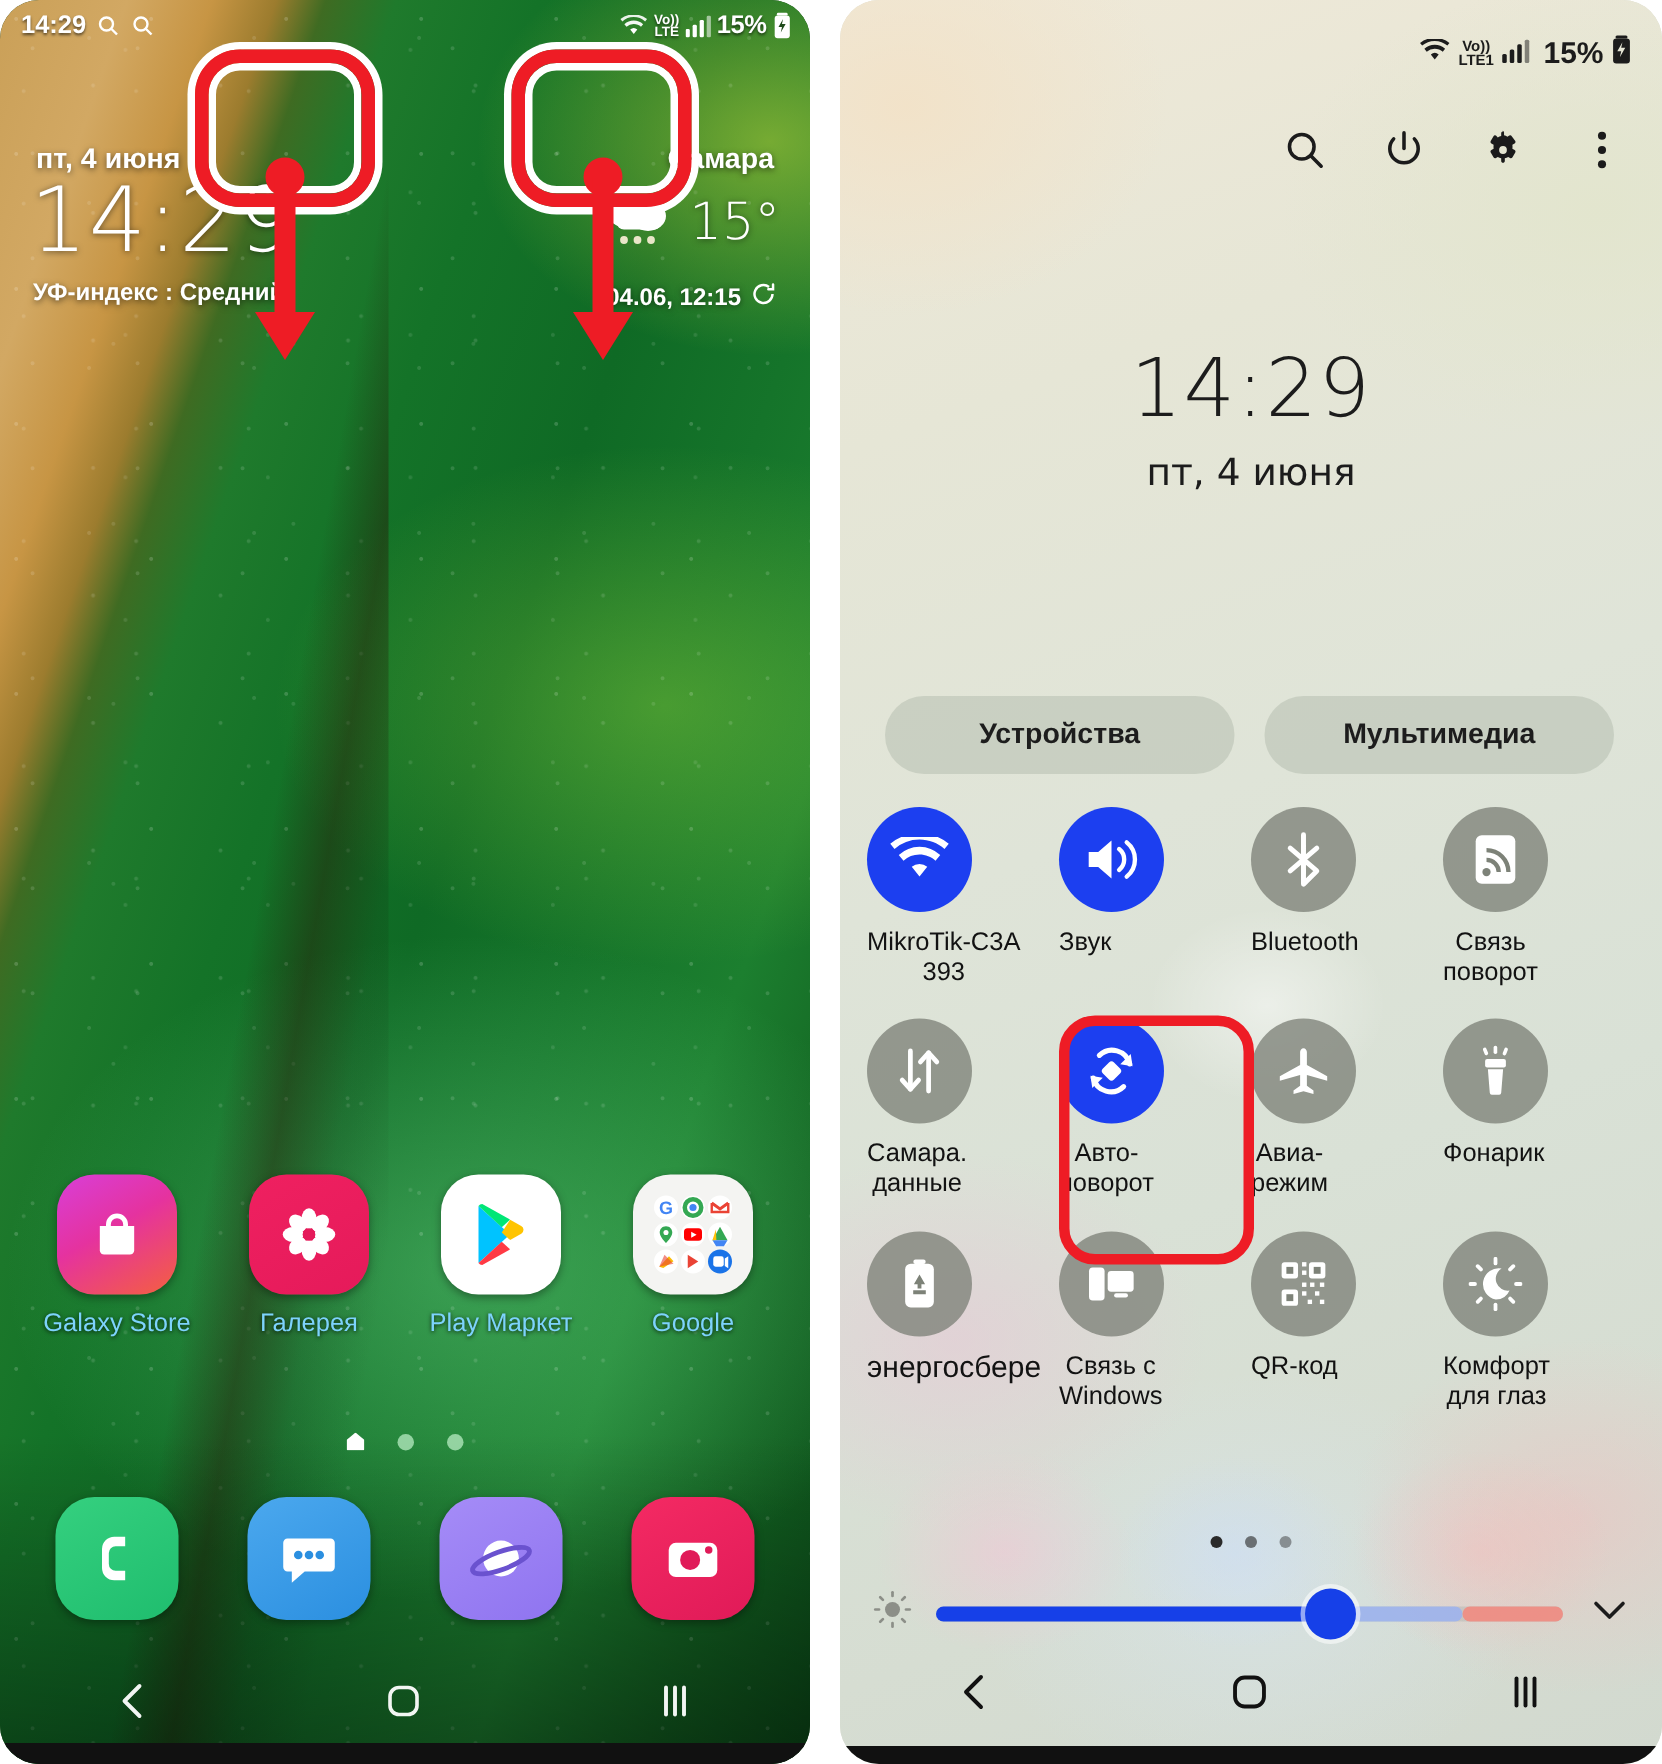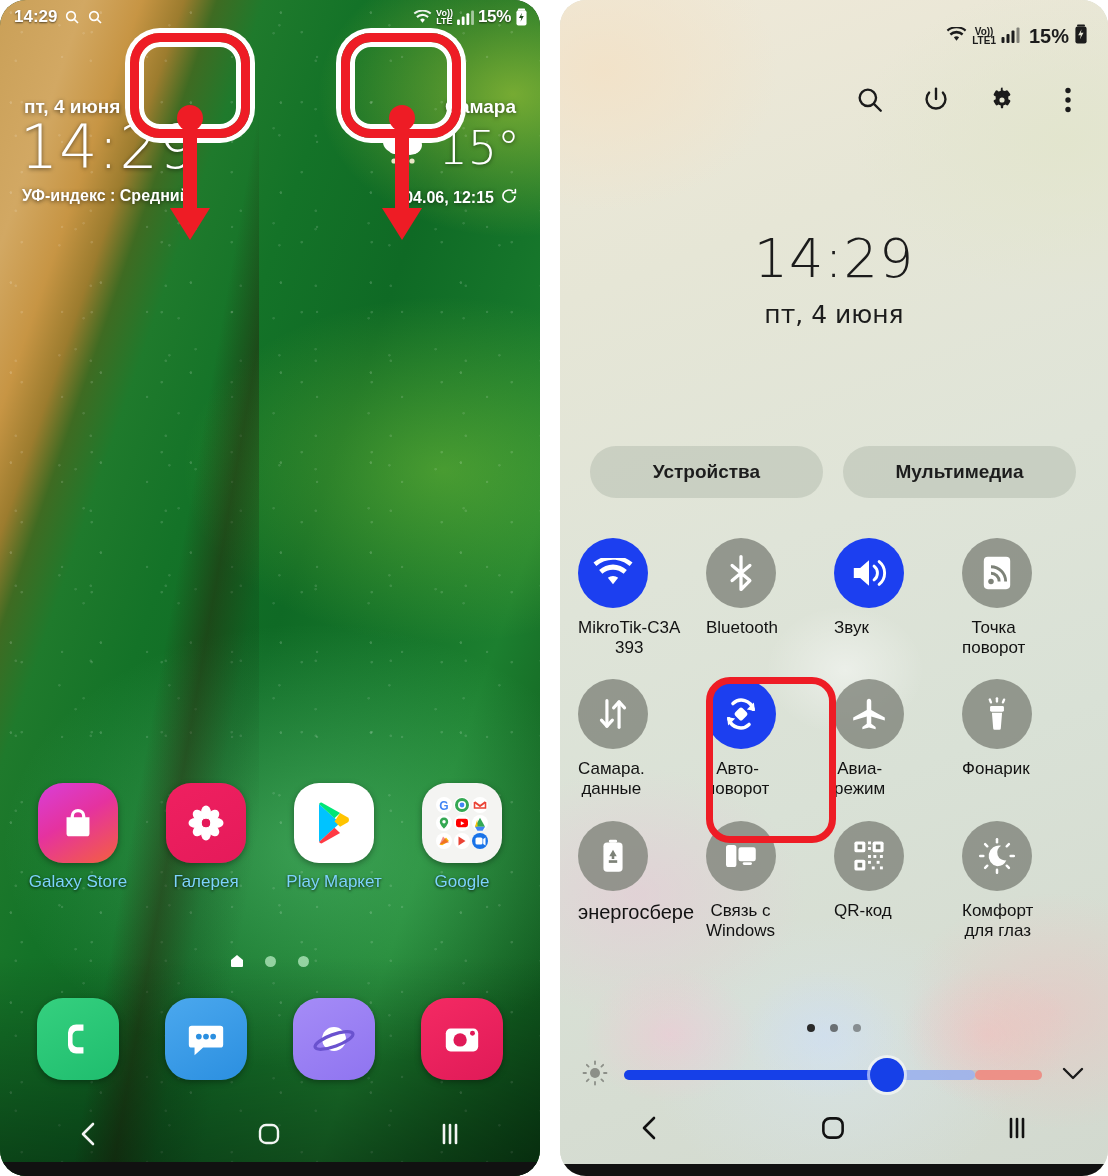--- a/index.html
+++ b/index.html
@@ -72,21 +72,21 @@
   .pct { font-size:17px; font-weight:700; letter-spacing:-0.3px;}
 
   .widget-clock {
     position:absolute; left:0; right:0; top:96px; z-index:4; color:#fff;
     text-shadow: 0 1px 4px rgba(0,0,0,.55);
   }
   .wc-row1 { display:flex; justify-content:space-between; padding: 0 24px; font-size:19px; font-weight:700;}
   .wc-row2 { display:flex; justify-content:space-between; align-items:center; padding: 0 20px; margin-top:-2px;}
   .bigtime { font-size:60px; font-weight:300; letter-spacing:1px; line-height:1.05; font-family:"DejaVu Sans", sans-serif;}
   .wthr { display:flex; align-items:center; gap:8px; }
-  .deg { font-size:46px; font-weight:300; line-height:1; font-family:"DejaVu Sans", sans-serif;}
+  .deg { font-size:34px; font-weight:300; line-height:1; font-family:"DejaVu Sans", sans-serif;}
   .wc-row3 { display:flex; justify-content:space-between; padding: 0 22px; font-size:16px; font-weight:700; margin-top:8px;}
   .wc-upd { display:flex; align-items:center; gap:6px;}
 
   .searchbar {
     position:absolute; left:26px; right:26px; top:660px; height:60px;
     background:#fff; border-radius:32px; display:flex; align-items:center;
     justify-content:space-between; padding: 0 22px 0 26px;
     box-shadow: 0 2px 7px rgba(0,0,0,.30); z-index:4;
   }
   .searchbar-text { font-size:23px; color:#202124; font-family:"Liberation Sans", sans-serif;}
@@ -155,21 +155,21 @@
   }
   .qs-header {
     position:absolute; top:82px; right:22px; display:flex; gap:30px; align-items:center; z-index:5;
   }
   .qs-hb { width:36px; height:36px; display:flex; align-items:center; justify-content:center; cursor:pointer;}
 
   .qs-clock { position:absolute; left:0; right:0; top:232px; text-align:center; z-index:4; color:#1c1c1c;}
   .qs-time { font-size:54px; font-weight:300; letter-spacing:1px; line-height:1; font-family:"DejaVu Sans", sans-serif;}
   .qs-date { font-size:25px; font-weight:400; margin-top:14px; font-family:"DejaVu Sans", sans-serif;}
 
-  .qs-tabs { position:absolute; left:30px; right:32px; top:446px; display:flex; gap:20px; z-index:4;}
+  .qs-tabs { position:absolute; left:30px; right:32px; top:464px; display:flex; gap:20px; z-index:4;}
   .qs-tab {
     flex:1; height:52px; border-radius:26px; background: rgba(170,178,165,0.42);
     display:flex; align-items:center; justify-content:center;
     font-size:19px; font-weight:700; color:#1d1d1d;
   }
 
   .toggles { position:absolute; left:18px; right:18px; top:538px; z-index:4;}
   .trow { display:grid; grid-template-columns: repeat(4,1fr); margin-bottom:22px;}
   .tcell { display:flex; flex-direction:column; align-items:flex-start; gap:10px; position:relative;}
   .tbtn { width:70px; height:70px; border-radius:50%; display:flex; align-items:center; justify-content:center;}
@@ -523,50 +523,50 @@
                 <path d="M12 15.8l3.1-3.9a4.8 4.8 0 00-6.2 0l3.1 3.9z"></path>
                 <path d="M12 7.0c2.4 0 4.7.9 6.4 2.5l1.9-2.3A12.6 12.6 0 0012 3.9a12.6 12.6 0 00-8.3 3.3l1.9 2.3A9.4 9.4 0 0112 7.0z"></path>
                 <path d="M12 1.0c3.8 0 7.3 1.4 10 3.8l1.7-2.1A16.9 16.9 0 0012 -1.2 16.9 16.9 0 00.3 2.7l1.7 2.1A15 15 0 0112 1.0z"></path>
               </svg>
           </div>
           <div class="tlabel">
             <span>MikroTik-C3A</span><br><span>393</span>
           </div>
         </div>
         <div class="tcell">
-          <div class="tbtn off">
-            <svg width="32" height="38" viewBox="0 0 24 30" fill="none" stroke="#fff" stroke-width="2.6" stroke-linejoin="round" stroke-linecap="round">
-                <path d="M12 2v26l7-7-14-12M5 21l14-12"></path>
-              </svg>
-          </div>
-          <div class="tlabel">Bluetooth</div>
-        </div>
-        <div class="tcell">
           <div class="tbtn on">
             <svg width="38" height="34" viewBox="0 0 30 26" fill="#fff">
                 <path d="M3 9h5l7-6v20l-7-6H3z"></path>
                 <path d="M19 7.5a7 7 0 010 11" fill="none" stroke="#fff" stroke-width="2.3" stroke-linecap="round"></path>
                 <path d="M23 4a11.5 11.5 0 010 18" fill="none" stroke="#fff" stroke-width="2.3" stroke-linecap="round"></path>
               </svg>
           </div>
           <div class="tlabel">Звук</div>
+        </div>
+        <div class="tcell">
+          <div class="tbtn off">
+            <svg width="32" height="38" viewBox="0 0 24 30" fill="none" stroke="#fff" stroke-width="2.6" stroke-linejoin="round" stroke-linecap="round">
+                <path d="M12 2v26l7-7-14-12M5 21l14-12"></path>
+              </svg>
+          </div>
+          <div class="tlabel">Bluetooth</div>
         </div>
         <div class="tcell">
           <div class="tbtn off">
             <svg width="34" height="36" viewBox="0 0 28 30" fill="#fff">
                 <rect x="3" y="1.5" width="22" height="27" rx="3.4"></rect>
                 <g fill="#7d8278">
                   <circle cx="9" cy="22" r="2.3"></circle>
                   <path d="M9 16.4a5.6 5.6 0 015.6 5.6h2.4A8 8 0 009 14z"></path>
                   <path d="M9 11a11 11 0 0111 11h2.4A13.4 13.4 0 009 8.6z"></path>
                 </g>
               </svg>
           </div>
           <div class="tlabel">
-            <span>Точка</span><br><span>поворот</span>
+            <span>Связь</span><br><span>поворот</span>
           </div>
         </div>
       </div>
 
       <div class="trow">
         <div class="tcell">
           <div class="tbtn off">
             <svg width="34" height="34" viewBox="0 0 28 28" fill="none" stroke="#fff" stroke-width="2.6" stroke-linecap="round" stroke-linejoin="round">
                 <line x1="9" y1="3" x2="9" y2="24"></line>
                 <polyline points="4.5,19 9,24 13.5,19"></polyline>

